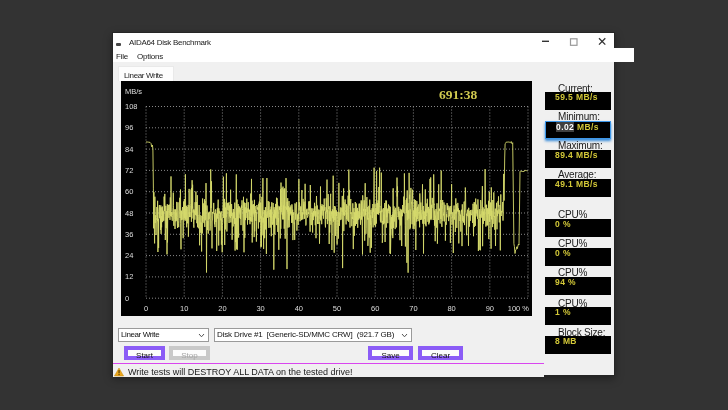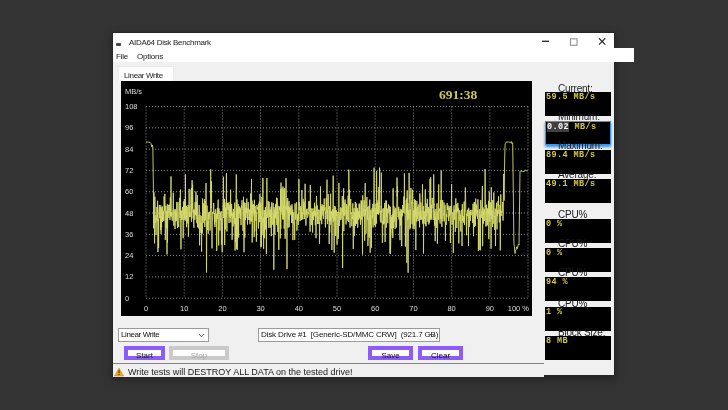--- a/index.html
+++ b/index.html
@@ -8,21 +8,21 @@
 .titlebar{position:absolute;left:0;top:0;width:501px;height:15px;background:#ffffff;}
 .title-ico{position:absolute;left:3px;top:10px;width:5px;height:2.5px;background:#454545;border-radius:1px;}
 .title-txt{position:absolute;left:16px;top:5px;font-size:8px;letter-spacing:-0.3px;color:#1a1a1a;}
 .wbtn{position:absolute;top:0;width:28px;height:15px;}
 .menubar{position:absolute;left:0;top:15px;width:501px;height:14px;background:#ffffff;padding-left:20px;}
 .menubar span{position:absolute;top:3.5px;font-size:8px;letter-spacing:-0.2px;color:#1a1a1a;}
 .tab{position:absolute;left:5px;top:33px;width:56px;height:15px;background:#fdfdfd;border:1px solid #e9e9e9;border-bottom:none;box-sizing:border-box;}
 .tab span{position:absolute;left:5px;top:3.5px;font-size:8px;letter-spacing:-0.35px;color:#1a1a1a;white-space:nowrap;}
 .chartwrap{position:absolute;left:8px;top:48px;width:411px;height:235px;background:#000;}
 .rp-label{position:absolute;left:432px;font-size:10px;letter-spacing:-0.2px;color:#1a1a1a;margin-left:13px;}
-.rp-box{position:absolute;left:432px;width:66px;height:24px;background:#000;color:#d3c838;font-size:8.5px;font-weight:bold;letter-spacing:0.4px;line-height:10px;padding-left:1px;box-sizing:border-box;white-space:nowrap;font-family:Liberation Mono, monospace;}
+.rp-box{position:absolute;left:432px;width:66px;height:18px;background:#000;color:#d3c838;font-size:8.5px;font-weight:bold;letter-spacing:0.4px;line-height:10px;padding-left:10px;box-sizing:border-box;white-space:nowrap;}
 .dd{position:absolute;height:14px;background:#ffffff;border:1px solid #9a9a9a;box-sizing:border-box;font-size:8px;letter-spacing:-0.15px;color:#111;line-height:12px;}
 .dd .txt{position:absolute;left:2px;top:0;}
 .dd .chev{position:absolute;right:3px;top:3px;width:7px;height:7px;}
 .btn{position:absolute;top:313px;height:14px;background:#fcfcfc;border:4px solid #8b5cf6;box-sizing:border-box;font-size:8px;color:#111;text-align:center;line-height:12px;}
 .btn.dis{color:#a5a5a5;border-color:#c9c9c9;}
 .statusbar{position:absolute;left:0;top:330px;width:431px;height:13px;background:#f0f0f0;border-top:1px solid #d946ef;}
 </style>
 </head>
 <body>
 <div class="win">
@@ -122,29 +122,29 @@
   <div class="rp-box" style="top:274px">1 %</div>
   <div class="rp-label" style="top:294px">Block Size:</div>
   <div class="rp-box" style="top:303px">8 MB</div>
 
   <div class="dd" style="left:5px;top:295px;width:91px;">
       <span class="txt" style="letter-spacing:-0.4px">Linear Write</span>
       <svg class="chev" viewBox="0 0 7 7">
         <path d="M1 2 L3.5 4.8 L6 2" fill="none" stroke="#555" stroke-width="1"></path>
       </svg>
     </div>
-  <div class="dd" style="left:101px;top:295px;width:182px;margin-left:44px;">
+  <div class="dd" style="left:101px;top:295px;width:198px;">
       <span class="txt">Disk Drive #1&nbsp; [Generic-SD/MMC CRW]&nbsp; (921.7 GB)</span>
       <svg class="chev" viewBox="0 0 7 7">
         <path d="M1 2 L3.5 4.8 L6 2" fill="none" stroke="#555" stroke-width="1"></path>
       </svg>
     </div>
 
   <div class="btn" style="left:11px;width:41px;">Start</div>
-  <div class="btn dis" style="left:56px;width:60px;">Stop</div>
+  <div class="btn dis" style="left:56px;width:41px;">Stop</div>
   <div class="btn" style="left:255px;width:45px;">Save</div>
   <div class="btn" style="left:305px;width:45px;">Clear</div>
 
   <div class="statusbar">
     <svg style="position:absolute;left:1px;top:2.5px" width="10" height="10" viewBox="0 0 10 9">
         <path d="M5 0.5 L9.6 8.5 L0.4 8.5 Z" fill="#eca61c" stroke="#c08a10" stroke-width="0.5"></path>
         <rect x="4.55" y="2.6" width="1" height="3.2" fill="#3a2a00"></rect>
         <rect x="4.55" y="6.5" width="1" height="1.1" fill="#3a2a00"></rect>
       </svg>
     <span style="position:absolute;left:15px;top:2.5px;font-size:9px;color:#1a1a1a;">Write tests will DESTROY ALL DATA on the tested drive!</span>

